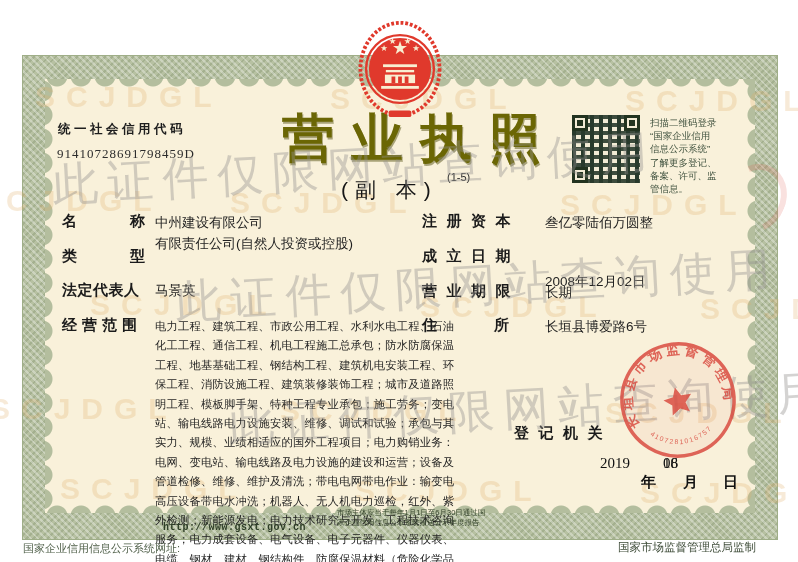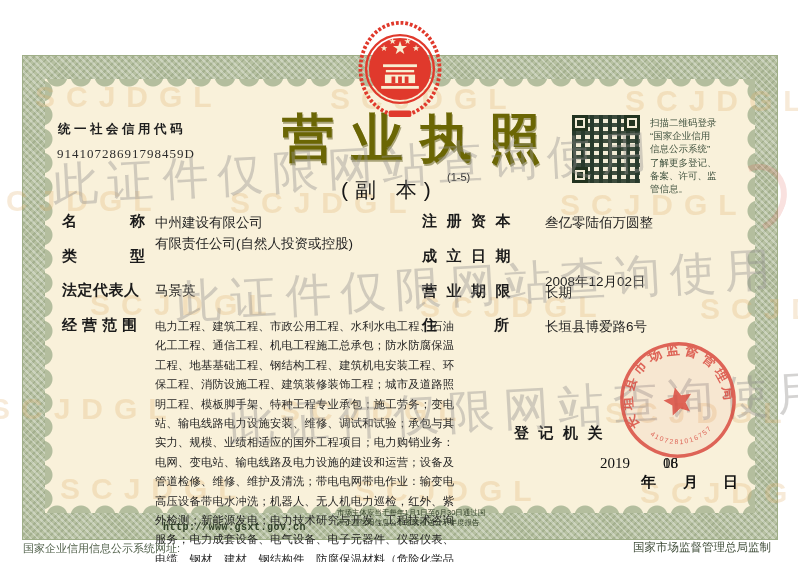--- a/index.html
+++ b/index.html
@@ -83,21 +83,21 @@
                 transform:rotate(24deg); }
 
   
   .url { left:163px; top:522px; font-family:"Liberation Mono", monospace;
          font-size:10px; font-weight:bold; letter-spacing:.5px; color:#2e3e27; z-index:3; }
   .notice { left:337px; top:508px; width:150px; font-size:7.5px; line-height:9.8px;
             color:#33422a; z-index:3; }
 
   
   .footer-left { left:23px; top:541px; font-size:11px; color:#50604a; }
-  .footer-right { left:618px; top:540px; font-size:11.5px; color:#3e4c38;margin-left:15px; }
+  .footer-right { left:618px; top:540px; font-size:11.5px; color:#3e4c38; }
 </style>
 </head>
 <body>
 
 <div class="stage">
 
   <div class="cert">
     <div class="band"></div>
     <div class="inner"></div>
     <div class="scallop sc-top"></div>

